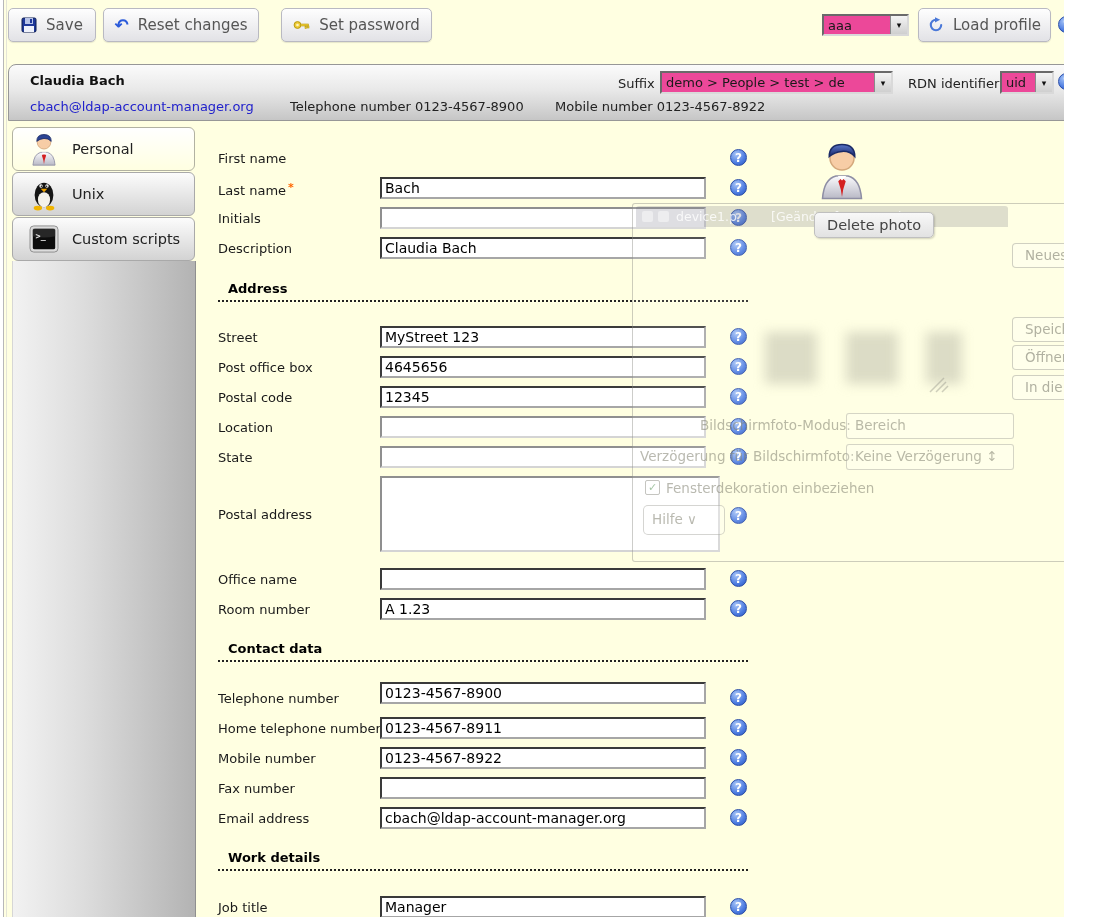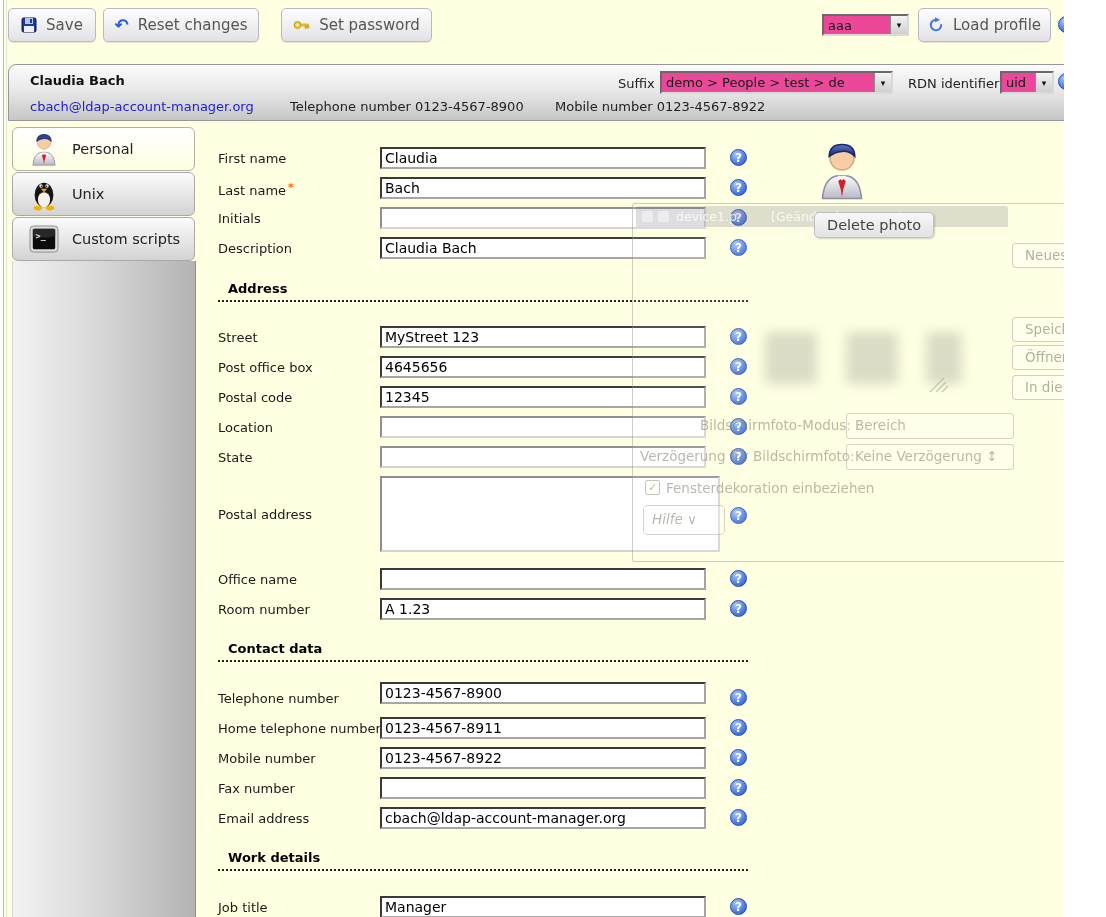--- a/index.html
+++ b/index.html
@@ -205,21 +205,20 @@
     </defs>
     <path d="M3,39 Q4,26 12,24 L20,24 Q28,26 29,39 Z" fill="url(#shirt2)" stroke="#8e8ea4"></path>
     <circle cx="16" cy="12" r="8" fill="#f7cda6" stroke="#d4a87c"></circle>
     <path d="M7.5,11 Q7.5,3 16,3 Q24.5,3 24.5,11 Q21,7.2 16,7.6 Q11,8 7.5,11 Z" fill="url(#hair2)" stroke="#1a2a66"></path>
     <polygon points="16,25 13.5,27.5 15.2,33 16,38 16.8,33 18.5,27.5" fill="#d42020"></polygon>
     <polygon points="13,24 16,27 19,24" fill="#ffffff"></polygon>
   </svg>
   <div class="delbtn">Delete photo</div>
 
   <span class="flabel" style="top:151px;">First name</span>
-  <input class="inp" style="top: 147px;" value="Claudia">
   <span class="help" style="left:730px;top:149px;">?</span>
 
   <span class="flabel" style="top:181px;"><span>Last name</span><span class="req">*</span></span>
   <input class="inp" style="top: 177px;" value="Bach">
   <span class="help" style="left:730px;top:179px;">?</span>
 
   <span class="flabel" style="top:211px;">Initials</span>
   <input class="inp light" style="top: 207px;">
   <span class="help" style="left:730px;top:209px;">?</span>
 
@@ -308,21 +307,21 @@
   <div class="ghost gbtn" style="top:345px;">Öffnen</div>
   <div class="ghost gbtn" style="top:375px;">In die Zwischena</div>
   <span class="ghost gtext" style="left:700px;top:417px;">Bildschirmfoto-Modus:</span>
   <div class="ghost gbox" style="left:846px;top:413px;width:158px;height:24px;">Bereich</div>
   <span class="ghost gtext" style="left:640px;top:448px;">Verzögerung für Bildschirmfoto:</span>
   <div class="ghost gbox" style="left:846px;top:444px;width:158px;height:24px;">
     <span>Keine Verzögerung</span> <span>↕</span>
   </div>
   <span class="ghost gcheck" style="left:645px;top:480px;">✓</span>
   <span class="ghost gtext" style="left:666px;top:480px;">Fensterdekoration einbeziehen</span>
-  <div class="ghost gbox" style="left:643px;top:505px;width:72px;height:28px;line-height:26px;border-radius:5px;font-style:italic;">
+  <div class="ghost gbox" style="left:643px;top:505px;width:72px;height:28px;line-height:26px;border-radius:5px;">
     <span>Hilfe</span> <span>∨</span>
   </div>
 
   <div class="abs edge-left-white"></div>
   <div class="abs edge-left-line"></div>
   <div class="abs edge-left-line2"></div>
   <div class="abs edge-right-line"></div>
   <div class="abs edge-right-strip"></div>
 
 </div>

